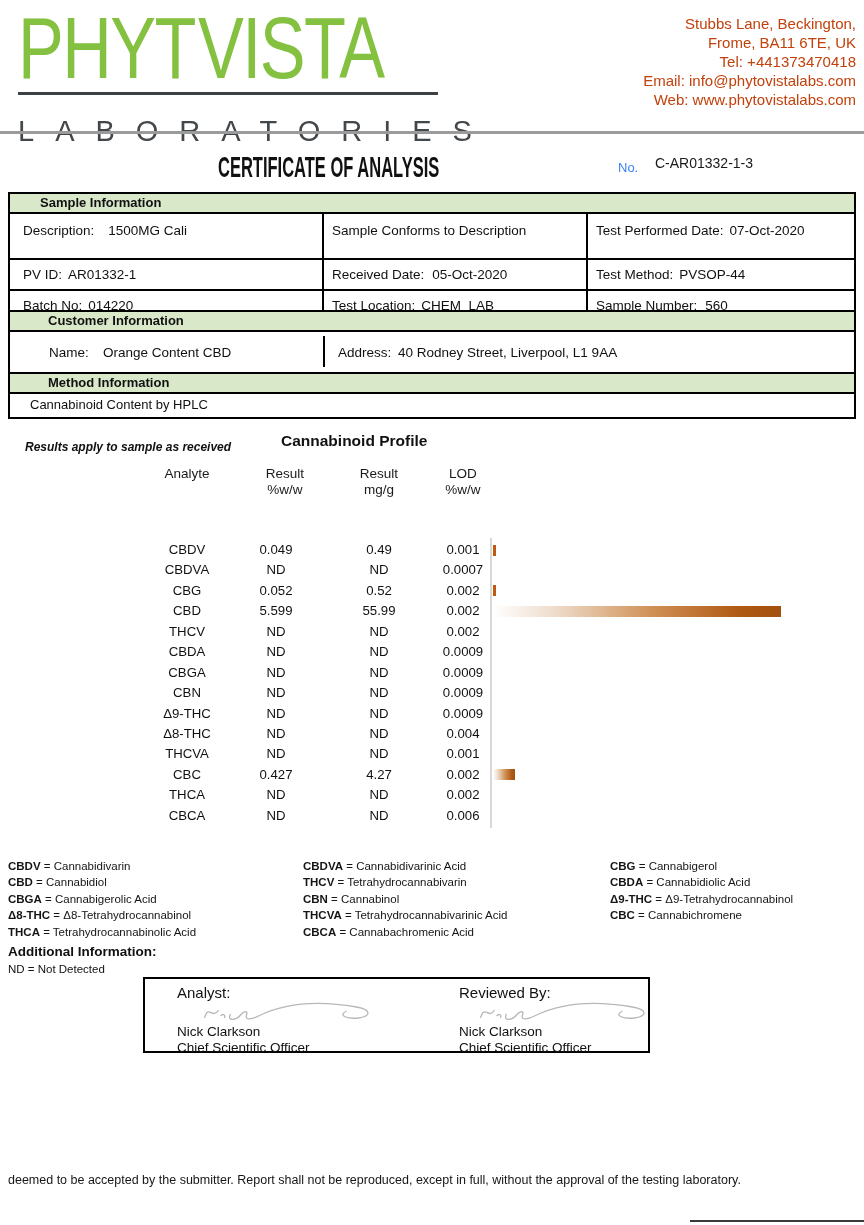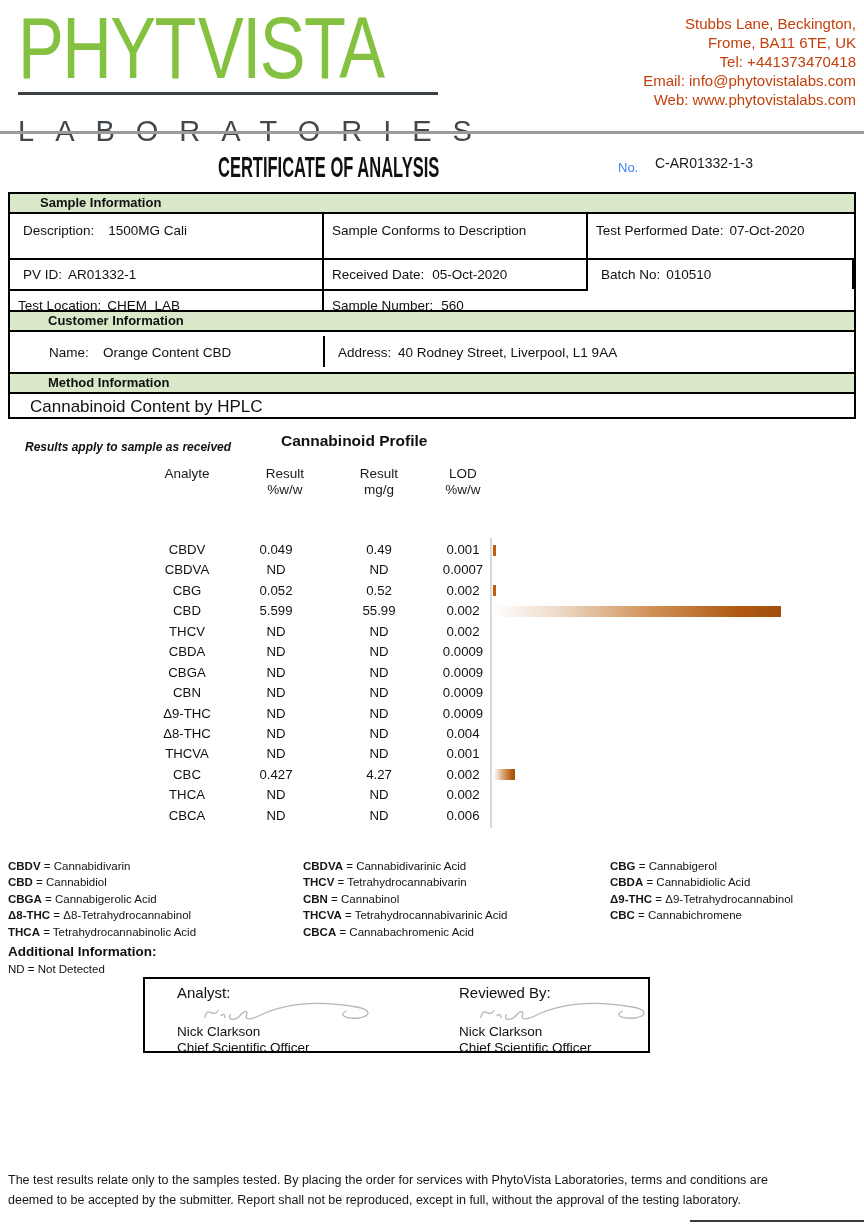--- a/index.html
+++ b/index.html
@@ -44,21 +44,21 @@
   .customer{top:310px;}
   .cust-row{position:relative;height:44px;border:2px solid #000;border-top:none;box-sizing:border-box;font-size:13.5px;}
   .cust-name-lbl{position:absolute;left:39px;top:13px;}
   .cust-name-val{position:absolute;left:93px;top:13px;}
   .cust-vdiv{position:absolute;left:313px;top:4px;bottom:7px;width:2px;background:#000;}
   .cust-addr-lbl{position:absolute;left:328px;top:13px;}
   .cust-addr-val{position:absolute;left:388px;top:13px;}
 
   .method{top:372px;}
   .method-row{height:25px;border:2px solid #000;border-top:none;box-sizing:border-box;
-              font-size:17px;padding:3px 0 0 20px;}
+              font-size:13px;padding:3px 0 0 20px;}
 
   
   .profile{position:absolute;left:8px;top:432px;width:848px;height:400px;}
   .note{position:absolute;left:17px;top:8px;font-size:12px;font-weight:700;font-style:italic;}
   .ptitle{position:absolute;left:273px;top:0;font-size:15.5px;font-weight:700;}
   .ph{position:absolute;top:34px;text-align:center;font-size:13.5px;line-height:16px;color:#1a1a1a;}
   .ph-a{left:129px;width:100px;}
   .ph-b{left:229px;width:96px;}
   .ph-c{left:323px;width:96px;}
   .ph-d{left:412px;width:86px;}
@@ -148,23 +148,27 @@
           <span class="cl-val" style="margin-left: 6px;">07-Oct-2020</span>
         </div>
         <div class="cell r1 c0">
           <span class="cl-lbl">PV ID:</span>
           <span class="cl-val" style="margin-left: 6px;">AR01332-1</span>
         </div>
         <div class="cell r1 c1">
           <span class="cl-lbl">Received Date:</span>
           <span class="cl-val" style="margin-left: 8px;">05-Oct-2020</span>
         </div>
+        <div class="cell r1 c2">
+          <span class="cl-lbl">Test Method:</span>
+          <span class="cl-val" style="margin-left: 6px;">PVSOP-44</span>
+        </div>
         <div class="cell r2 c0">
           <span class="cl-lbl">Batch No:</span>
-          <span class="cl-val" style="margin-left: 6px;">010510</span>
+          <span class="cl-val" style="margin-left: 6px;">014220</span>
         </div>
         <div class="cell r2 c1">
           <span class="cl-lbl">Test Location:</span>
           <span class="cl-val" style="margin-left: 6px;">CHEM_LAB</span>
         </div>
         <div class="cell r2 c2">
           <span class="cl-lbl">Sample Number:</span>
           <span class="cl-val" style="margin-left: 8px;">560</span>
         </div>
       </div>
@@ -330,17 +334,16 @@
     <svg class="sig-svg sigsvg-r" width="215" height="32" viewBox="0 0 180 32">
       <path d="M6 24 C10 10 14 26 20 16 M22 22 c3 -3 5 -1 4 2 m6 -4 c-4 8 6 6 10 1 c3 -4 8 -5 6 0 c-2 6 6 4 12 1 c24 -12 58 -16 98 -9 c16 3 14 9 2 11 c-10 1 -22 -2 -12 -7" stroke="#b7b7b7" stroke-width="1.3" fill="none"></path>
     </svg>
     <span class="sig-name sig-l">Nick Clarkson</span>
     <span class="sig-role sig-l">Chief Scientific Officer</span>
     <span class="sig-name sig-r">Nick Clarkson</span>
     <span class="sig-role sig-r">Chief Scientific Officer</span>
   </div>
 
   <div class="footer" id="footer">
-      <div>The test results relate only to the samples tested.  By placing the order for services with PhytoVista Laboratories, terms and conditions are</div>
       <div>deemed to be accepted by the submitter. Report shall not be reproduced, except in full, without the approval of the testing laboratory.</div>
     </div>
   <div class="bottom-line"></div>
 </div>
 
 </body></html>

